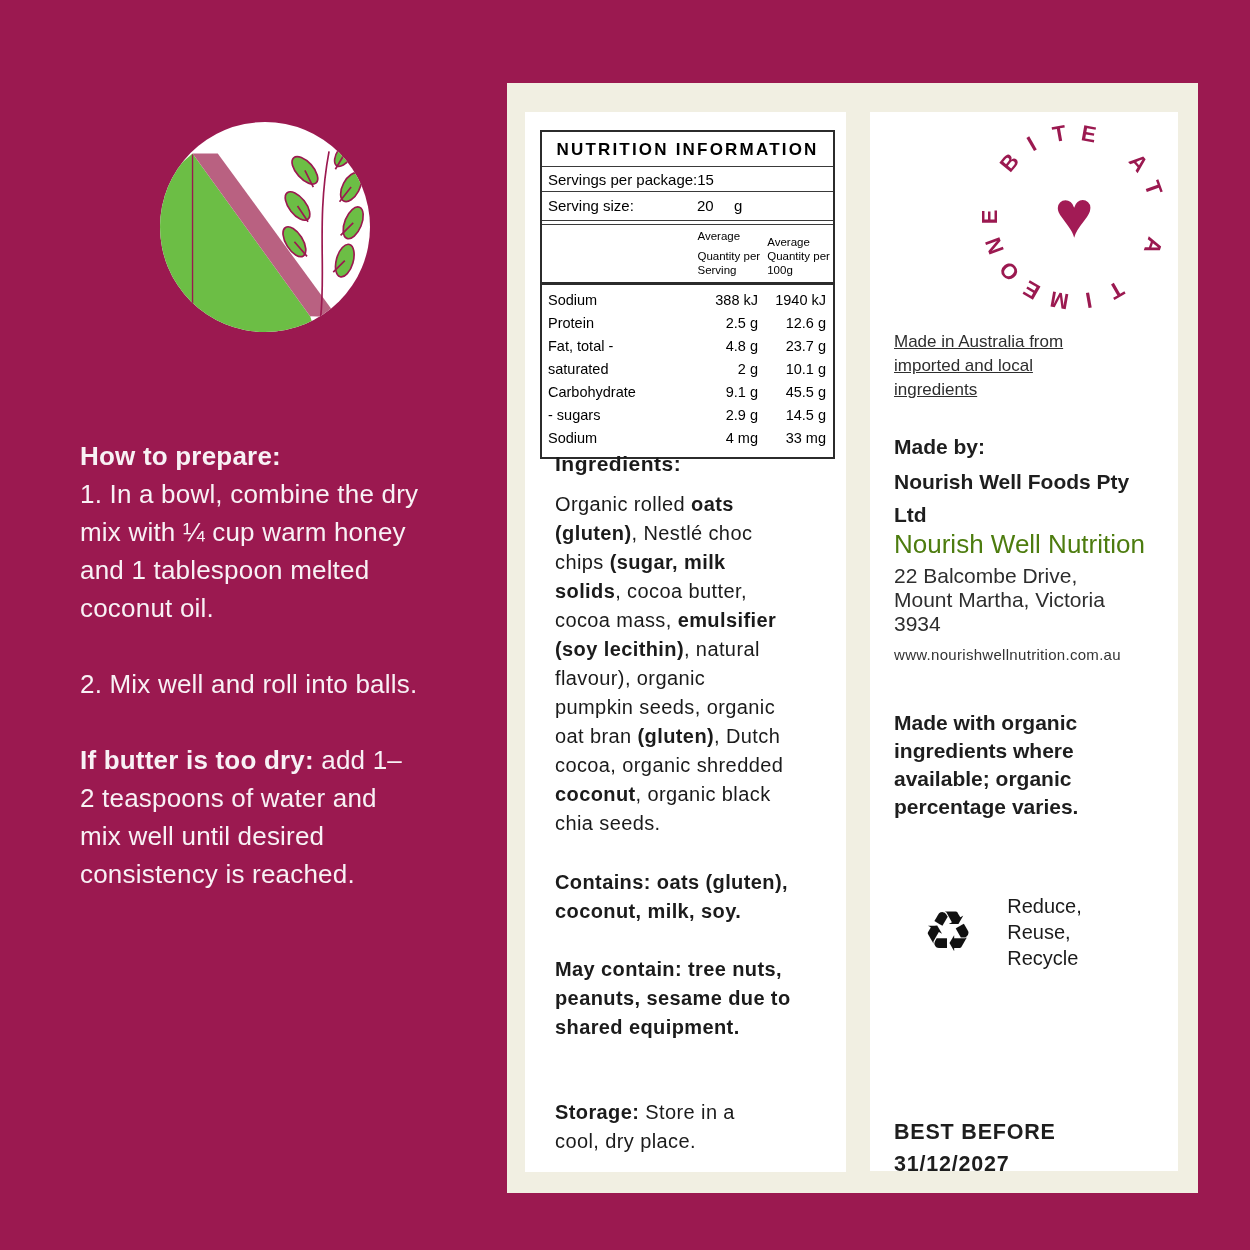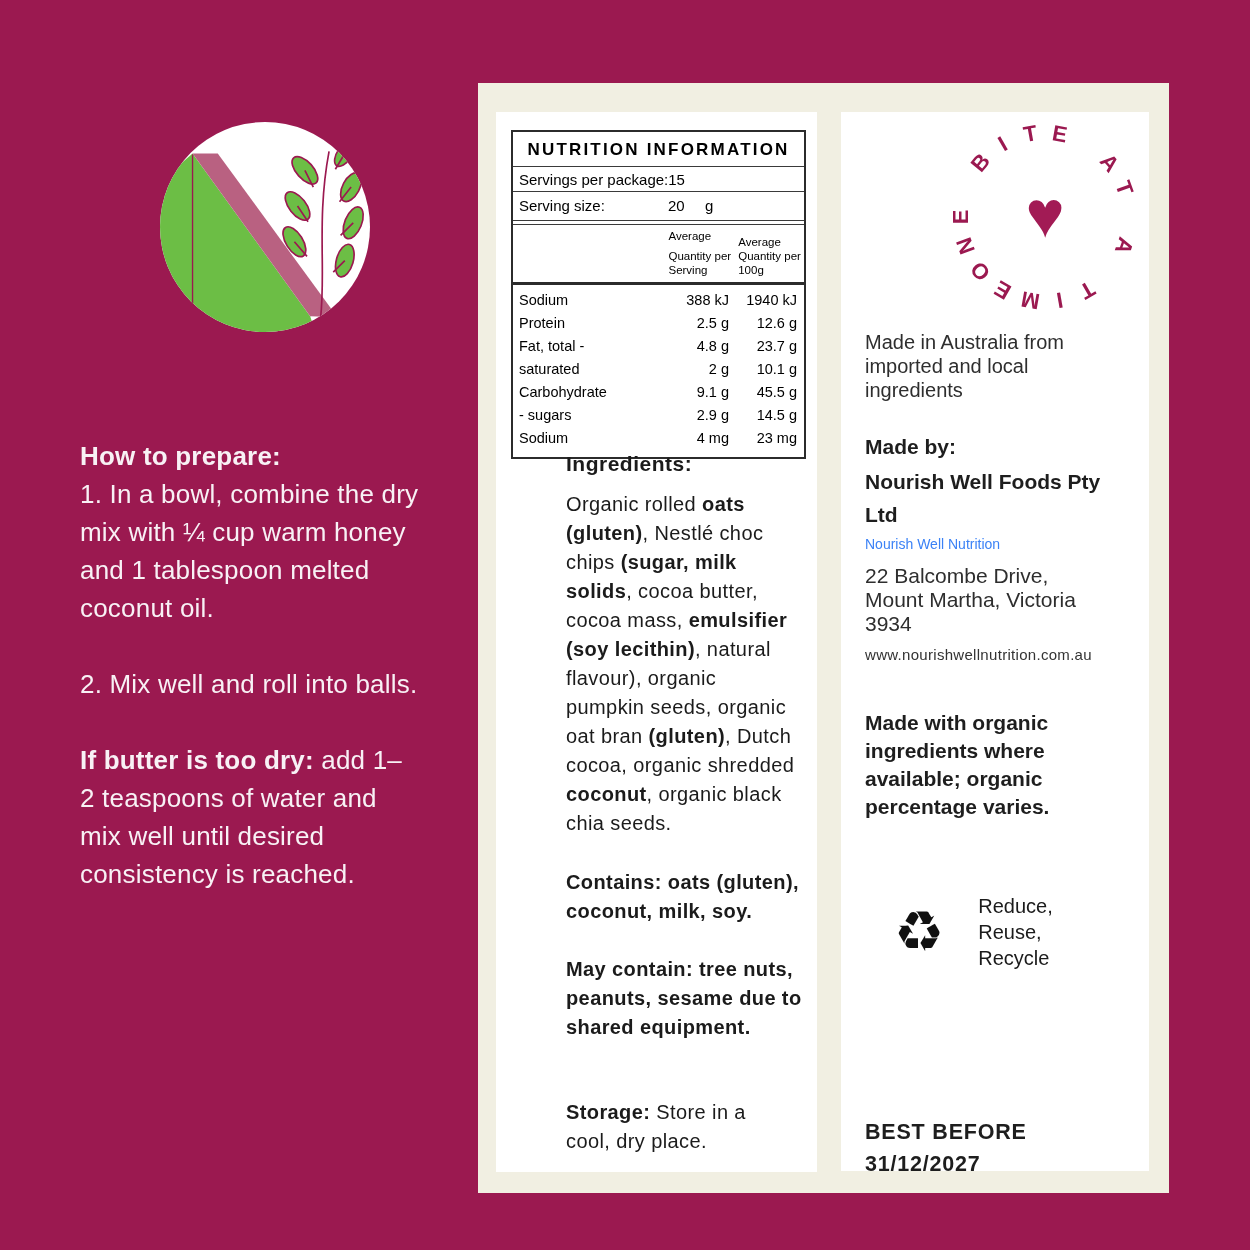--- a/index.html
+++ b/index.html
@@ -16,21 +16,21 @@
   .logo { position:absolute; left:160px; top:122px; width:210px; height:210px; }
 
   .prepare { position:absolute; left:80px; top:403px; width:412px; color:#F8F1F5; }
   .prepare p { font-size:26px; line-height:38px; white-space:pre-line; letter-spacing:0.2px;margin-top:34px; }
   .prepare .heading { font-weight:bold; }
   .prepare .step { margin-top:38px; }
   .prepare .heading + .step { margin-top:0; }
   .prepare .b { font-weight:bold; }
 
   
-  .panel { position:absolute; left:478px; top:83px; width:691px; height:1110px; background:#F1EFE2; }
+  .panel { position:absolute; left:507px; top:83px; width:691px; height:1110px; background:#F1EFE2; }
   .card { position:absolute; background:#FFFFFF; }
   .card1 { left:18px;  top:29px; width:321px; height:1060px; }
   .card2 { left:363px; top:29px; width:308px; height:1059px; }
 
   
   .nip { position:absolute; left:15px; top:18px; width:295px; border:2px solid #2B2B2B; color:#000; background:#fff; }
   .nip-title { font-size:17px; font-weight:bold; letter-spacing:2.2px; text-align:center;
                padding:8px 0 6px; border-bottom:1px solid #3a3a3a; }
   .nip-servings { font-size:15px; padding:4px 6px 3px; border-bottom:1px solid #3a3a3a; }
   .nip-serving-size { position:relative; font-size:15px; padding:5px 6px 6px; border-bottom:1px solid #3a3a3a; }
@@ -43,40 +43,40 @@
   .colh.c2 { width:70px; }
   .colh.c2 .l1 { margin-bottom:6px; }
   .colh.c3 { width:66px; padding-top:6px; }
   .nip-rows { padding:4px 0 7px; }
   .nrow { display:flex; font-size:14.5px; line-height:23px; padding:0 6px; }
   .nrow .lab { width:150px; }
   .nrow .v2 { width:60px; text-align:right; }
   .nrow .v3 { width:68px; text-align:right; }
 
   
-  .ing { position:absolute; left:30px; top:340px; width:280px; color:#1B1B1B;margin-left:40px; }
+  .ing { position:absolute; left:30px; top:340px; width:280px; color:#1B1B1B; }
   .ing-head { font-size:21px; font-weight:bold; letter-spacing:0.5px; margin-bottom:14px; }
   .ing-body { font-size:20px; line-height:29px; letter-spacing:0.4px; white-space:pre-line; }
   .ing .b, .ing-body .b { font-weight:bold; }
   .ing-contains { margin-top:30px; font-size:20px; line-height:29px; font-weight:bold; letter-spacing:0.4px; white-space:pre-line; }
   .ing-may { margin-top:29px; font-size:20px; line-height:29px; font-weight:bold; letter-spacing:0.4px; white-space:pre-line; }
   .ing-storage { margin-top:56px; font-size:20px; line-height:29px; letter-spacing:0.4px; white-space:pre-line; }
 
   
   .card2 { color:#1E1E1E; }
   .badge { position:absolute; left:89px; top:-10px; width:230px; height:230px; }
   .badge-char { position:absolute; left:50%; top:50%; width:30px; height:30px; margin:-15px 0 0 -15px;
                 display:flex; align-items:center; justify-content:center;
                 font-size:22px; font-weight:bold; color:#9B1950; transform-origin:center; }
   .badge-heart { position:absolute; left:50%; top:50%; transform:translate(-50%,-55%);
                  font-size:66px; color:#A21B55; line-height:1; }
-  .made-in { margin:218px 0 0 24px; width:250px; font-size:20px; line-height:24px; color:#2E2E2E; white-space:pre-line; }
+  .made-in { margin:218px 0 0 24px; width:250px; font-size:17px; line-height:24px; color:#2E2E2E; white-space:pre-line;text-decoration:underline; }
   .made-by { margin:31px 0 0 24px; font-size:21px; line-height:28px; font-weight:bold; }
   .company { margin:4px 0 0 24px; font-size:21px; line-height:33px; font-weight:bold; white-space:pre-line; }
-  .brand   { margin:0 0 2px 24px; font-size:14px; line-height:27px; color:#3b82f6; }
+  .brand   { margin:0 0 2px 24px; font-size:26px; line-height:27px; color:#4d7c0f; }
   .address { margin:6px 12px 0 24px; font-size:21px; line-height:24px; color:#2E2E2E; white-space:pre-line; }
   .website { margin:10px 0 0 24px; font-size:15px; line-height:18px; color:#333; letter-spacing:0.3px; }
   .organic { margin:45px 0 0 24px; font-size:21px; line-height:28px; font-weight:bold; white-space:pre-line; }
   .recycle-row { margin:72px 0 0 24px; padding-left:29px; display:flex; align-items:center; }
   .recycle-icon { font-size:56px; line-height:56px; color:#111; }
   .recycle-text { margin-left:34px; font-size:20px; line-height:26px; color:#1B1B1B; }
   .bb { margin:145px 0 0 24px; font-size:21.5px; line-height:32px; font-weight:bold; letter-spacing:0.8px; }
 </style>
 </head>
 <body>
@@ -175,21 +175,21 @@
               <span class="v3">45.5 g</span>
             </div>
             <div class="nrow">
               <span class="lab">- sugars</span>
               <span class="v2">2.9 g</span>
               <span class="v3">14.5 g</span>
             </div>
             <div class="nrow">
               <span class="lab">Sodium</span>
               <span class="v2">4 mg</span>
-              <span class="v3">23 mg</span>
+              <span class="v3">33 mg</span>
             </div>
           </div>
       </div>
 
       <div class="ing">
         <p class="ing-head">Ingredients:</p>
         <p class="ing-body"><span>Organic rolled </span><span class="b">oats
 (gluten)</span><span>, Nestlé choc
 chips </span><span class="b">(sugar, milk
 solids</span><span>, cocoa butter,

